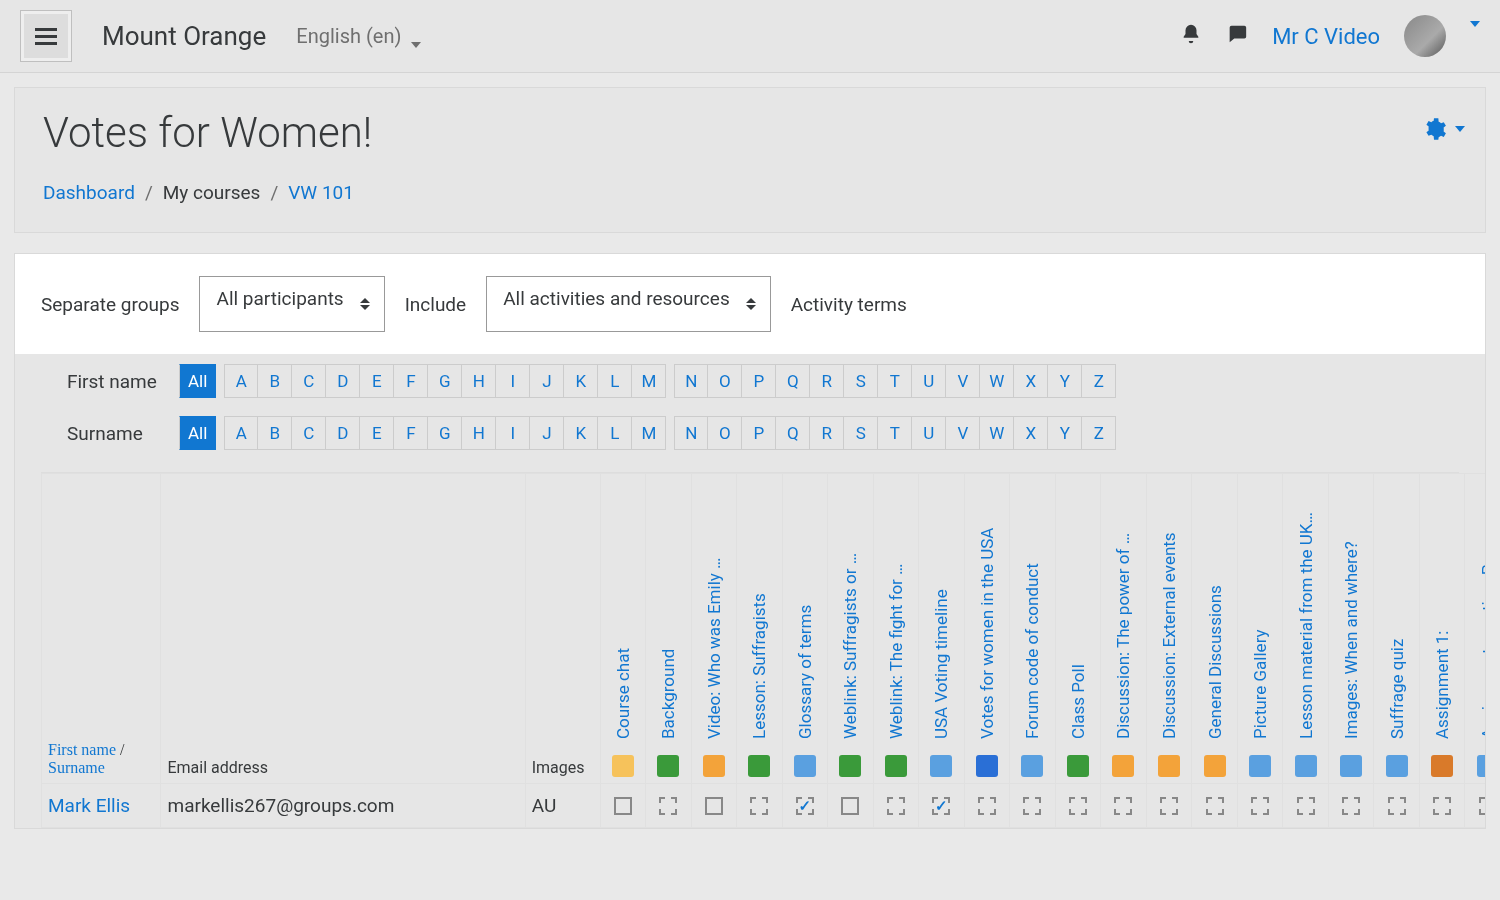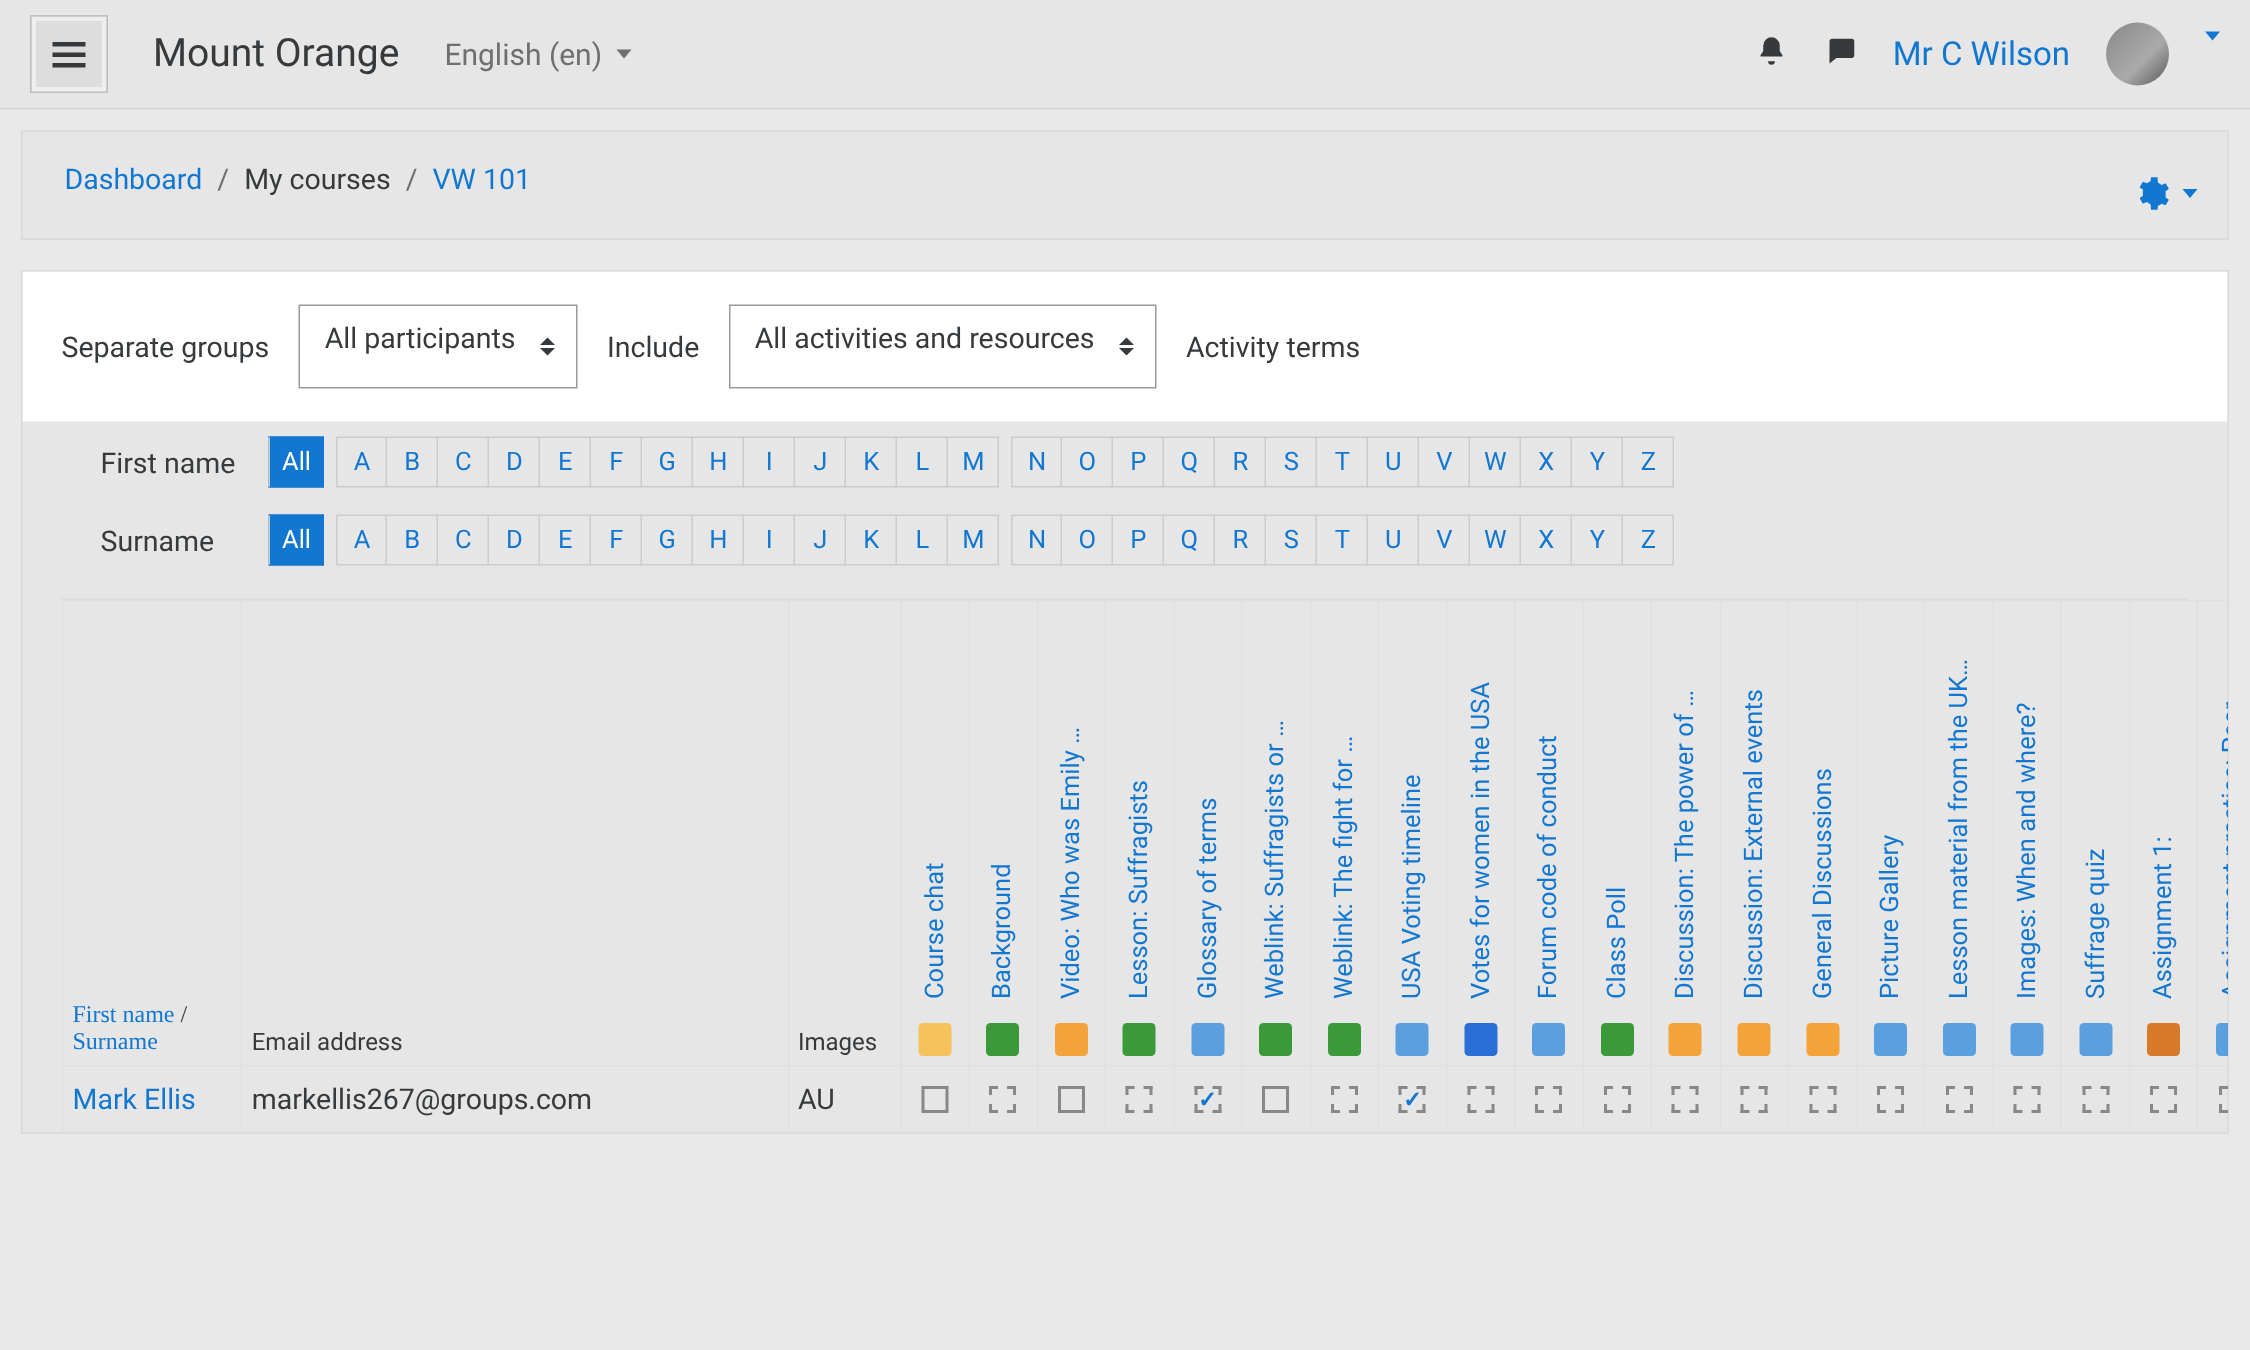--- a/index.html
+++ b/index.html
@@ -29,21 +29,21 @@
   box-shadow: inset 0 0 0 3px #eee;
   margin-right: 30px;
 }
 .hamburger .lines, .hamburger .lines::before, .hamburger .lines::after {
   content:""; display:block; width:22px; height:3px; background:#373a3c; position:relative;
 }
 .hamburger .lines::before { position:absolute; top:-7px; }
 .hamburger .lines::after  { position:absolute; top: 7px; }
 
 .brand { font-size: 26px; font-weight: 400; color: #373a3c; margin-right: 30px; }
-.lang  { color: #6f6f6f; font-size: 20px; display:flex; align-items:center; gap:10px; cursor:pointer;}
+.lang  { color: #6f6f6f; font-size: 20px; display:flex; align-items:flex-end; gap:10px; cursor:pointer;}
 .caret { width:0; height:0; border-left:5px solid transparent; border-right:5px solid transparent; border-top:6px solid #6f6f6f; }
 
 .nav-right { margin-left:auto; display:flex; align-items:center; gap:24px; }
 .icon-btn { cursor:pointer; color:#373a3c; }
 .bell-svg, .bubble-svg { width:22px; height:22px; }
 .username { color:#1177d1; font-size:22px; }
 .avatar { width:42px; height:42px; border-radius:50%; background:linear-gradient(135deg,#888 0%,#aaa 60%,#555 100%); }
 .user-caret .caret { border-top-color:#1177d1; }
 
 
@@ -189,33 +189,34 @@
     <span class="icon-btn">
       <svg class="bell-svg" viewBox="0 0 24 24" fill="#373a3c">
           <path d="M12 2a6 6 0 0 0-6 6v4l-2 3v1h16v-1l-2-3V8a6 6 0 0 0-6-6zm0 20a2.5 2.5 0 0 0 2.5-2.5h-5A2.5 2.5 0 0 0 12 22z"></path>
         </svg>
     </span>
     <span class="icon-btn">
       <svg class="bubble-svg" viewBox="0 0 24 24" fill="#373a3c">
           <path d="M4 3h16a2 2 0 0 1 2 2v10a2 2 0 0 1-2 2H9l-5 4V5a2 2 0 0 1 2-2z"></path>
         </svg>
     </span>
-    <span class="username">Mr C Wilson</span>
+    <span class="username">Mr C Video</span>
     <span class="avatar"></span>
     <span class="user-caret"><span class="caret"></span></span>
   </div>
 </div>
 
 <div class="card">
   <div class="gear-area">
     <svg class="gear-svg" viewBox="0 0 24 24">
         <path d="M12 8a4 4 0 1 0 0 8 4 4 0 0 0 0-8zm9 4a7.9 7.9 0 0 0-.1-1.3l2.1-1.6-2-3.4-2.5 1a8 8 0 0 0-2.2-1.3L16 2h-4l-.3 2.4a8 8 0 0 0-2.2 1.3l-2.5-1-2 3.4 2.1 1.6A7.9 7.9 0 0 0 7 12c0 .4 0 .9.1 1.3L5 14.9l2 3.4 2.5-1a8 8 0 0 0 2.2 1.3L12 22h4l.3-2.4a8 8 0 0 0 2.2-1.3l2.5 1 2-3.4-2.1-1.6c.1-.4.1-.9.1-1.3z"></path>
       </svg>
     <span class="gear-caret"></span>
   </div>
+  <h1 class="page-title">Votes for Women!</h1>
   <div class="breadcrumb">
     <a>Dashboard</a>
     <span class="sep">/</span>
     <span class="plain">My courses</span>
     <span class="sep">/</span>
     <a>VW 101</a>
   </div>
 </div>
 
 <div class="main-card">

